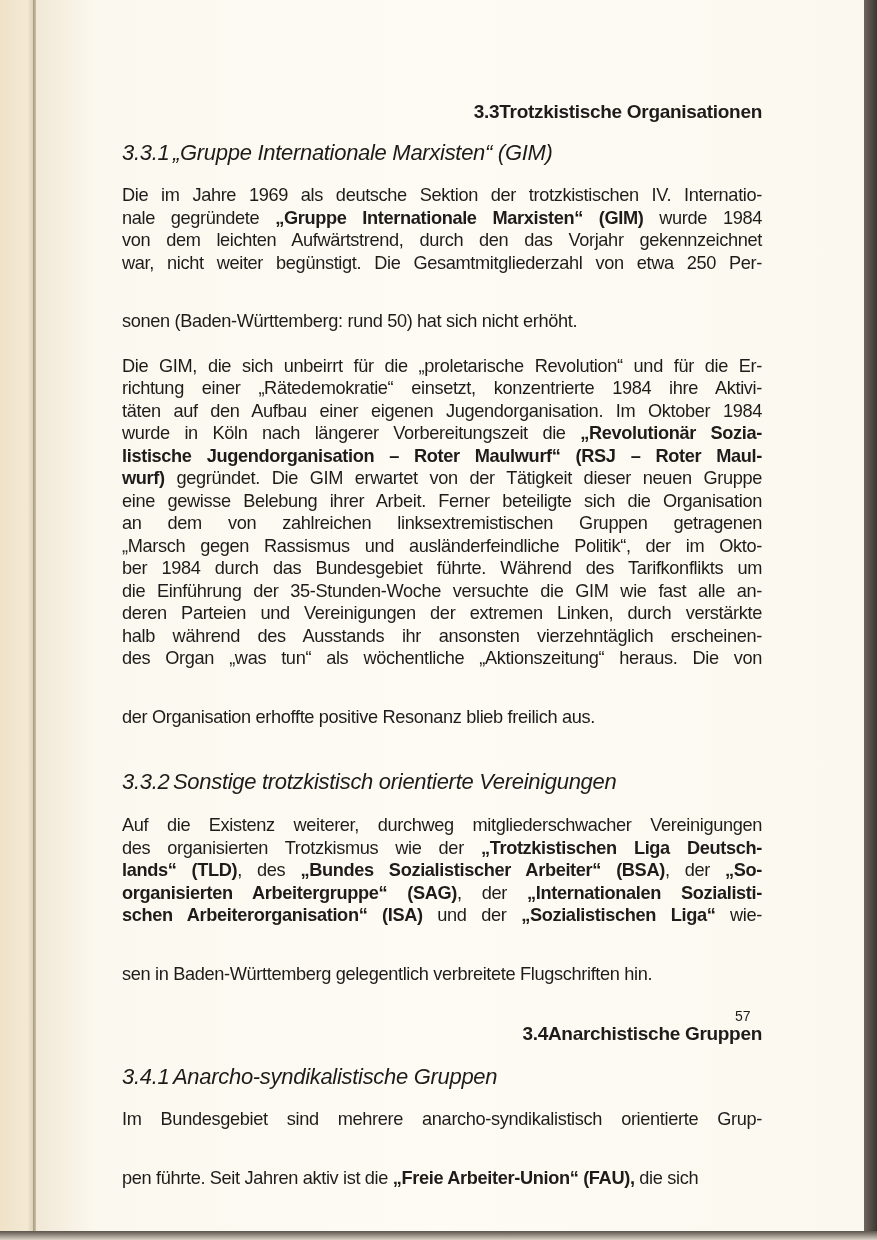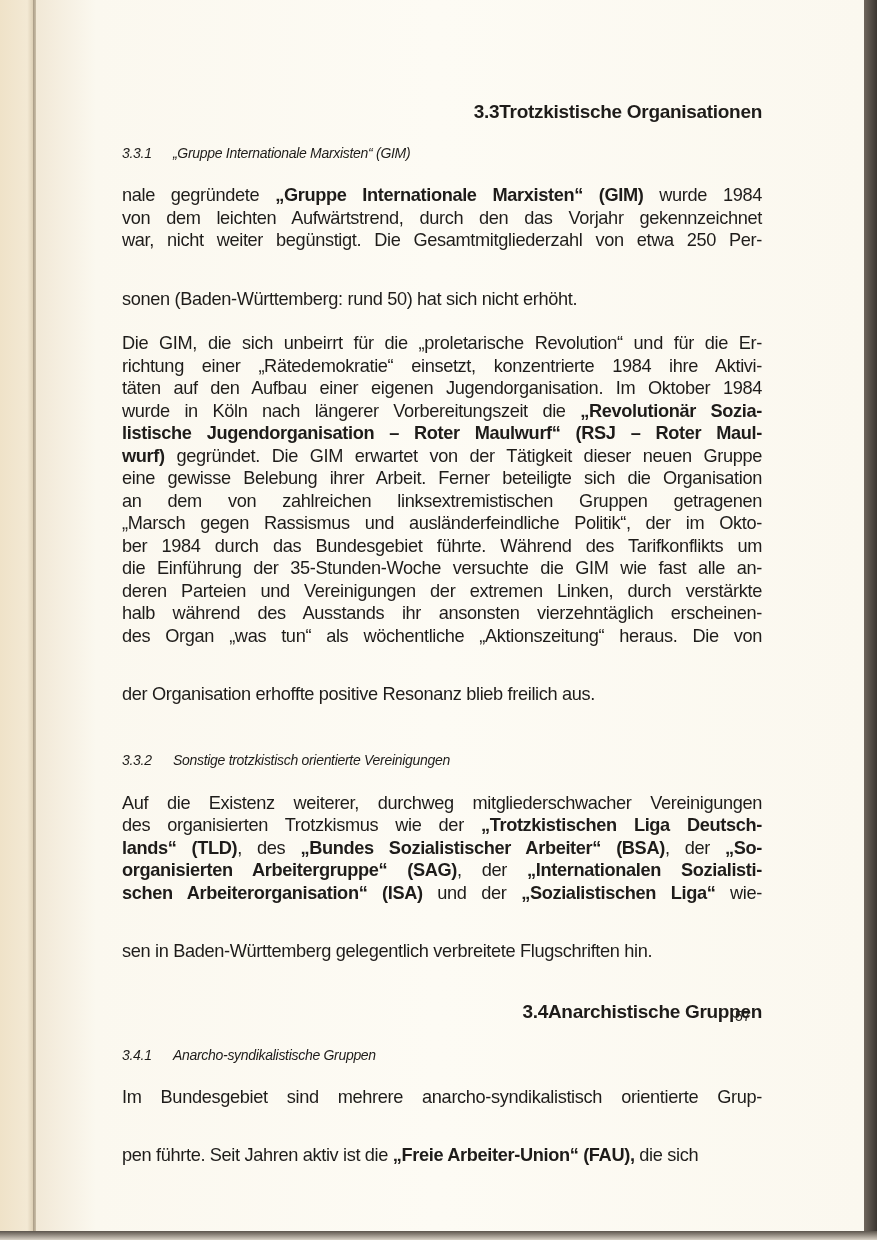--- a/index.html
+++ b/index.html
@@ -36,21 +36,21 @@
   }
   .content p { margin: 0; text-align: justify; }
   .content b { font-weight: bold; }
   h2 {
     margin: 0; font-size: 19px; font-weight: bold; line-height: 26px;
     letter-spacing: -0.3px;
     text-align: right;
   }
   h2 .num { display: inline-block; width: 51px; }
   h3 {
-    margin: 0; font-size: 14px; font-weight: normal; font-style: italic; line-height: 24px;
+    margin: 0; font-size: 22px; font-weight: normal; font-style: italic; line-height: 24px;
     letter-spacing: -0.3px;
   }
   h3 .num { display: inline-block; width: 51px; }
   .line { display: block; text-align: justify; text-align-last: justify; white-space: nowrap; }
   .line.last { text-align-last: left; margin-top: 36px; }
   .page-number {
     position: absolute; left: 735px; top: 1008px; font-size: 14px;
   }
 </style>
 </head>
@@ -63,20 +63,21 @@
 <div class="bottom-edge"></div>
 
 <div class="content">
   <h2 style="margin-top:2px;">
     <span class="num">3.3</span><span>Trotzkistische Organisationen</span>
   </h2>
   <h3 style="margin-top:16px;">
     <span class="num">3.3.1</span><span>„Gruppe Internationale Marxisten“ (GIM)</span>
   </h3>
   <p style="margin-top:19px;">
+      <span class="line"><span>Die im Jahre 1969 als deutsche Sektion der trotzkistischen IV. Internatio-</span></span>
       <span class="line"><span>nale gegründete </span><b>„Gruppe Internationale Marxisten“ (GIM)</b><span> wurde 1984</span></span>
       <span class="line"><span>von dem leichten Aufwärtstrend, durch den das Vorjahr gekennzeichnet</span></span>
       <span class="line"><span>war, nicht weiter begünstigt. Die Gesamtmitgliederzahl von etwa 250 Per-</span></span>
       <span class="line last"><span>sonen (Baden-Württemberg: rund 50) hat sich nicht erhöht.</span></span>
     </p>
 
   <p style="margin-top:22px;">
       <span class="line"><span>Die GIM, die sich unbeirrt für die „proletarische Revolution“ und für die Er-</span></span>
       <span class="line"><span>richtung einer „Rätedemokratie“ einsetzt, konzentrierte 1984 ihre Aktivi-</span></span>
       <span class="line"><span>täten auf den Aufbau einer eigenen Jugendorganisation. Im Oktober 1984</span></span>

